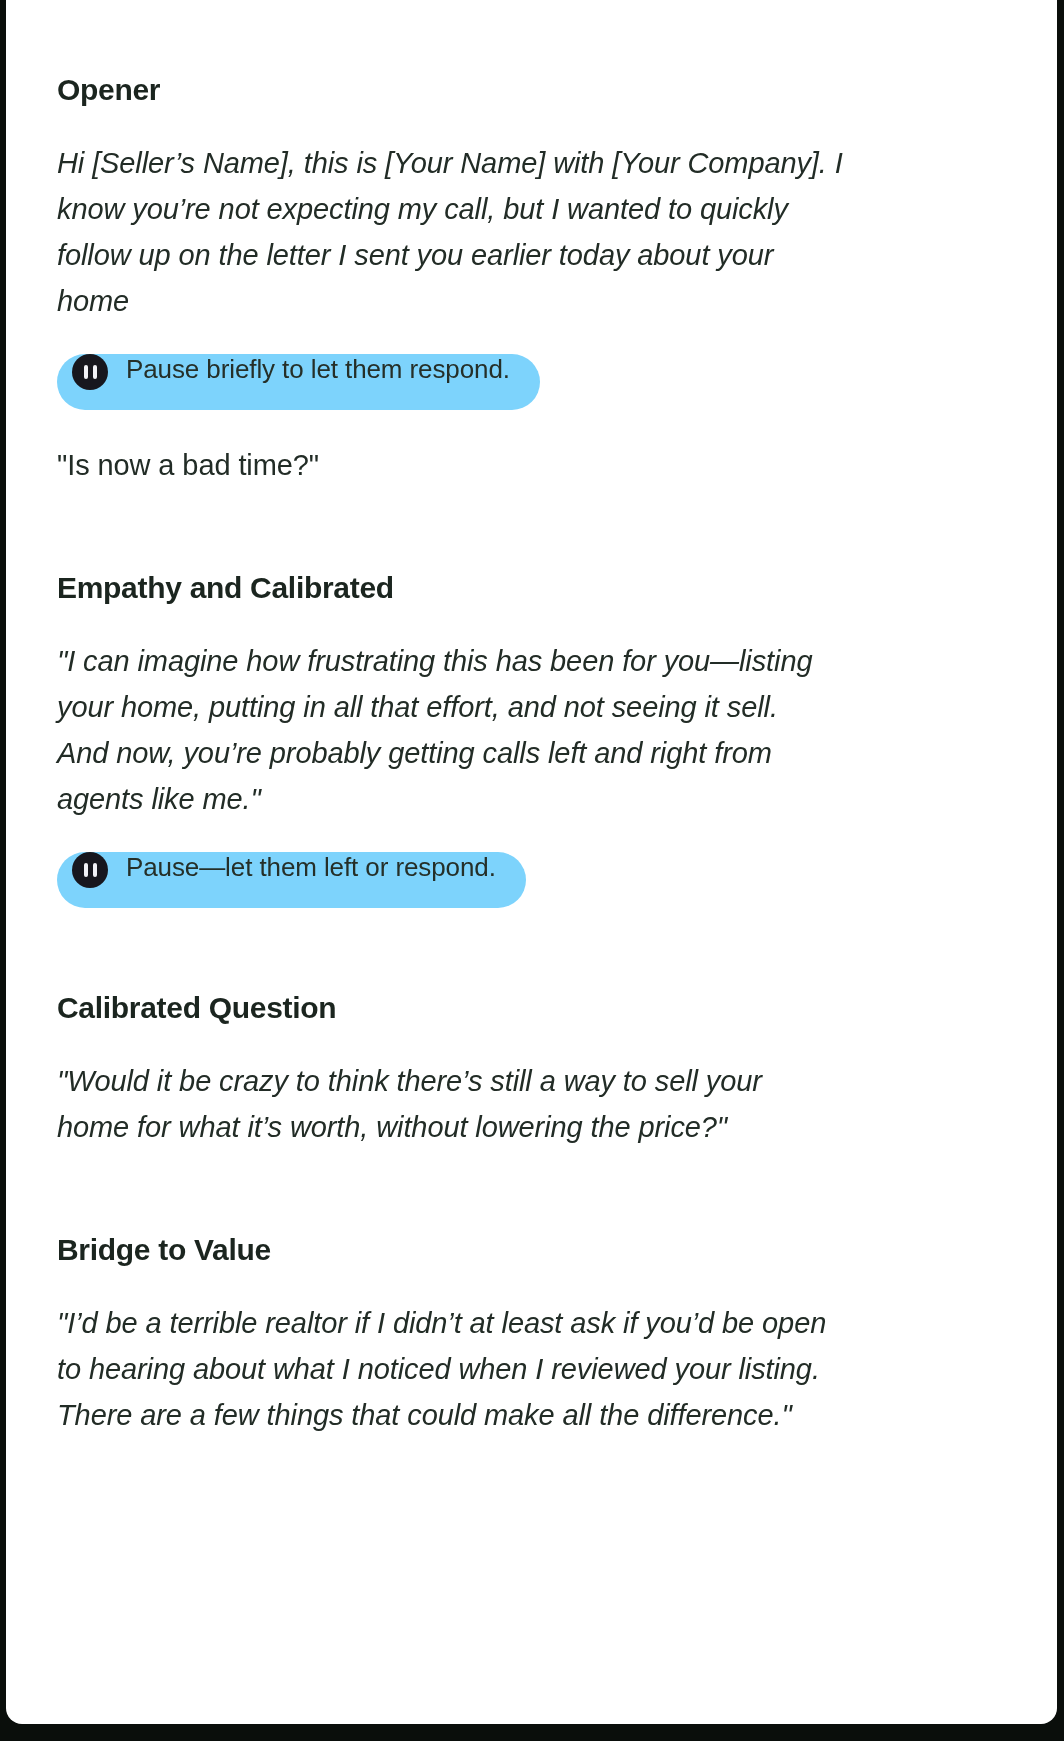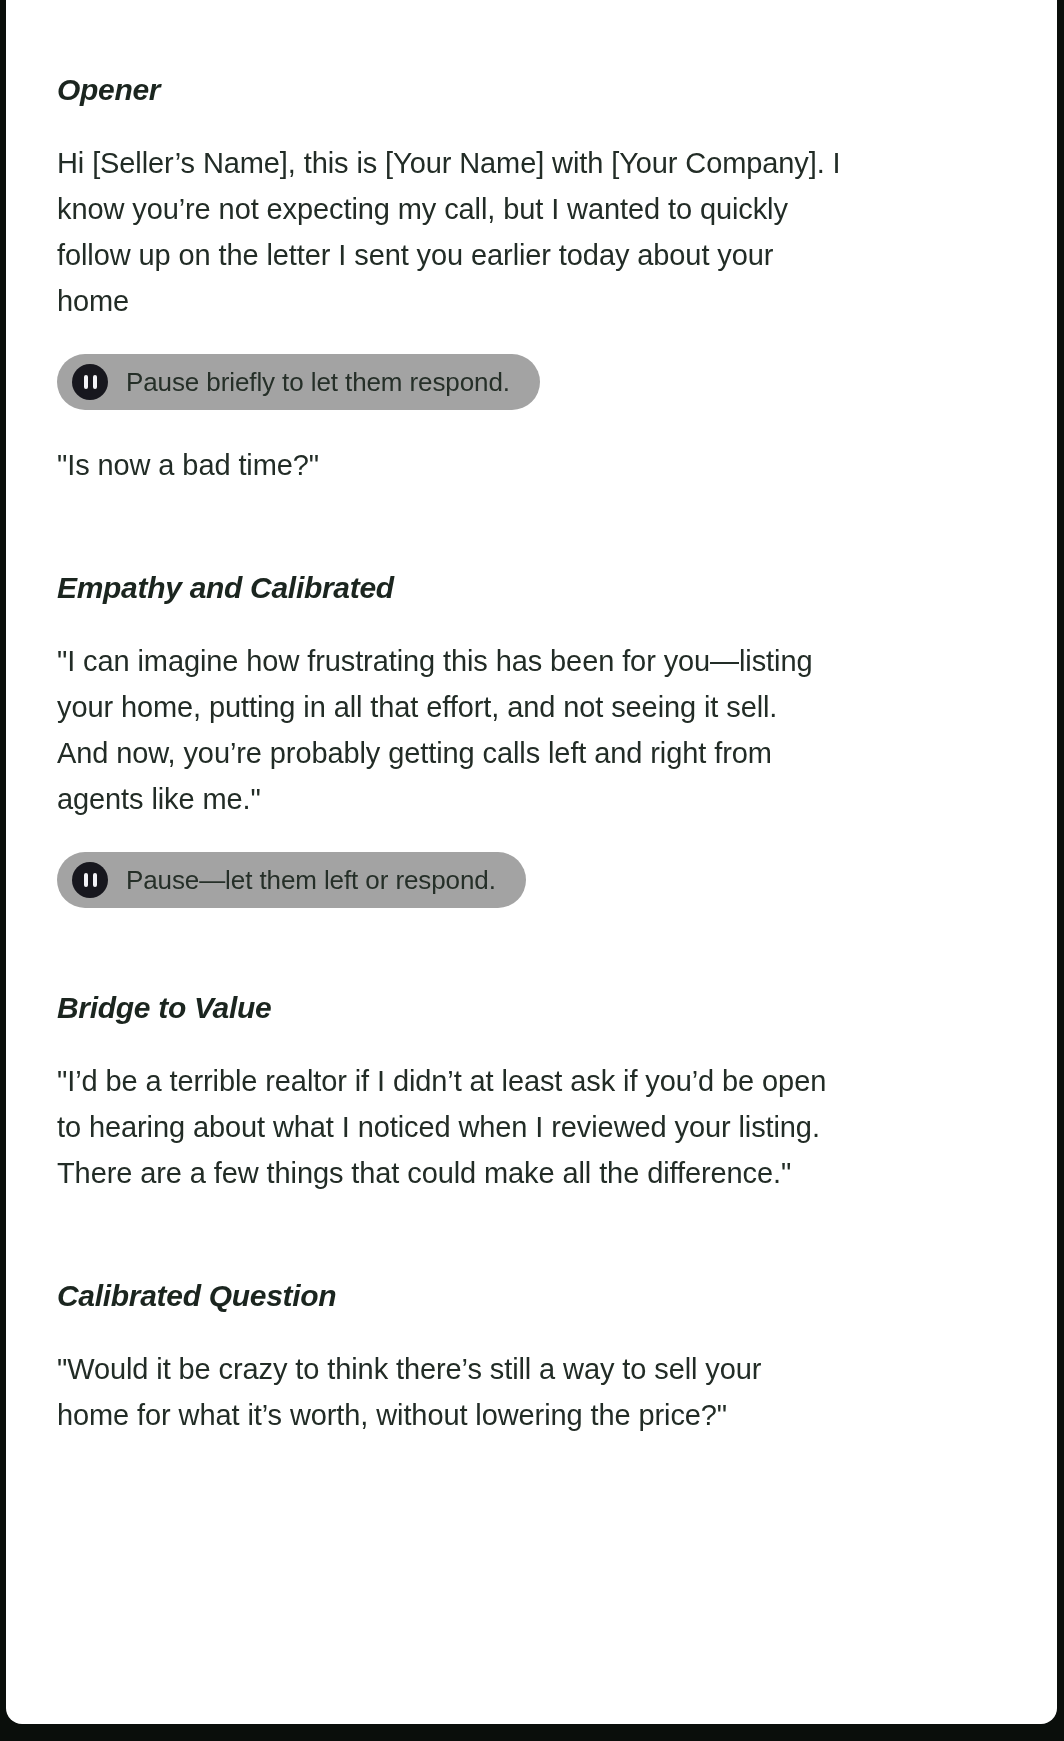--- a/index.html
+++ b/index.html
@@ -23,37 +23,36 @@
     padding: 72px 54px 0 51px;
   }
   .section { margin: 0 0 82px 0; }
   .section-heading {
     margin: 0 0 32px 0;
     font-size: 30px;
     line-height: 36px;
     font-weight: 700;
     color: #1b251f;
     letter-spacing: -0.3px;
-    font-style: italic;
   }
   .section-body {
     margin: 0;
     font-size: 29px;
     line-height: 46px;
     color: #222c26;
     white-space: pre-line;
     letter-spacing: -0.1px;
+    font-style: italic;
   }
   .pause-pill {
     display: inline-flex;
-    align-items: center;
     margin-top: 30px;
     height: 56px;
     padding: 0 30px 0 15px;
-    background: #a3a3a3;
+    background: #7dd3fc;
     border-radius: 28px;
   }
   .pause-icon {
     width: 36px;
     height: 36px;
     border-radius: 50%;
     background: #17171e;
     display: inline-flex;
     align-items: center;
     justify-content: center;
@@ -112,26 +111,26 @@
     <div class="pause-pill">
       <span class="pause-icon">
         <span class="pause-bar"></span>
         <span class="pause-bar"></span>
       </span>
       <span class="pause-text">Pause—let them left or respond.</span>
     </div>
   </div>
 
   <div class="section">
+    <h2 class="section-heading">Calibrated Question</h2>
+    <p class="section-body">"Would it be crazy to think there’s still a way to sell your
+home for what it’s worth, without lowering the price?"</p>
+  </div>
+
+  <div class="section">
     <h2 class="section-heading">Bridge to Value</h2>
     <p class="section-body">"I’d be a terrible realtor if I didn’t at least ask if you’d be open
 to hearing about what I noticed when I reviewed your listing.
 There are a few things that could make all the difference."</p>
   </div>
 
-  <div class="section">
-    <h2 class="section-heading">Calibrated Question</h2>
-    <p class="section-body">"Would it be crazy to think there’s still a way to sell your
-home for what it’s worth, without lowering the price?"</p>
-  </div>
-
 
 </div>
 
 </body></html>

